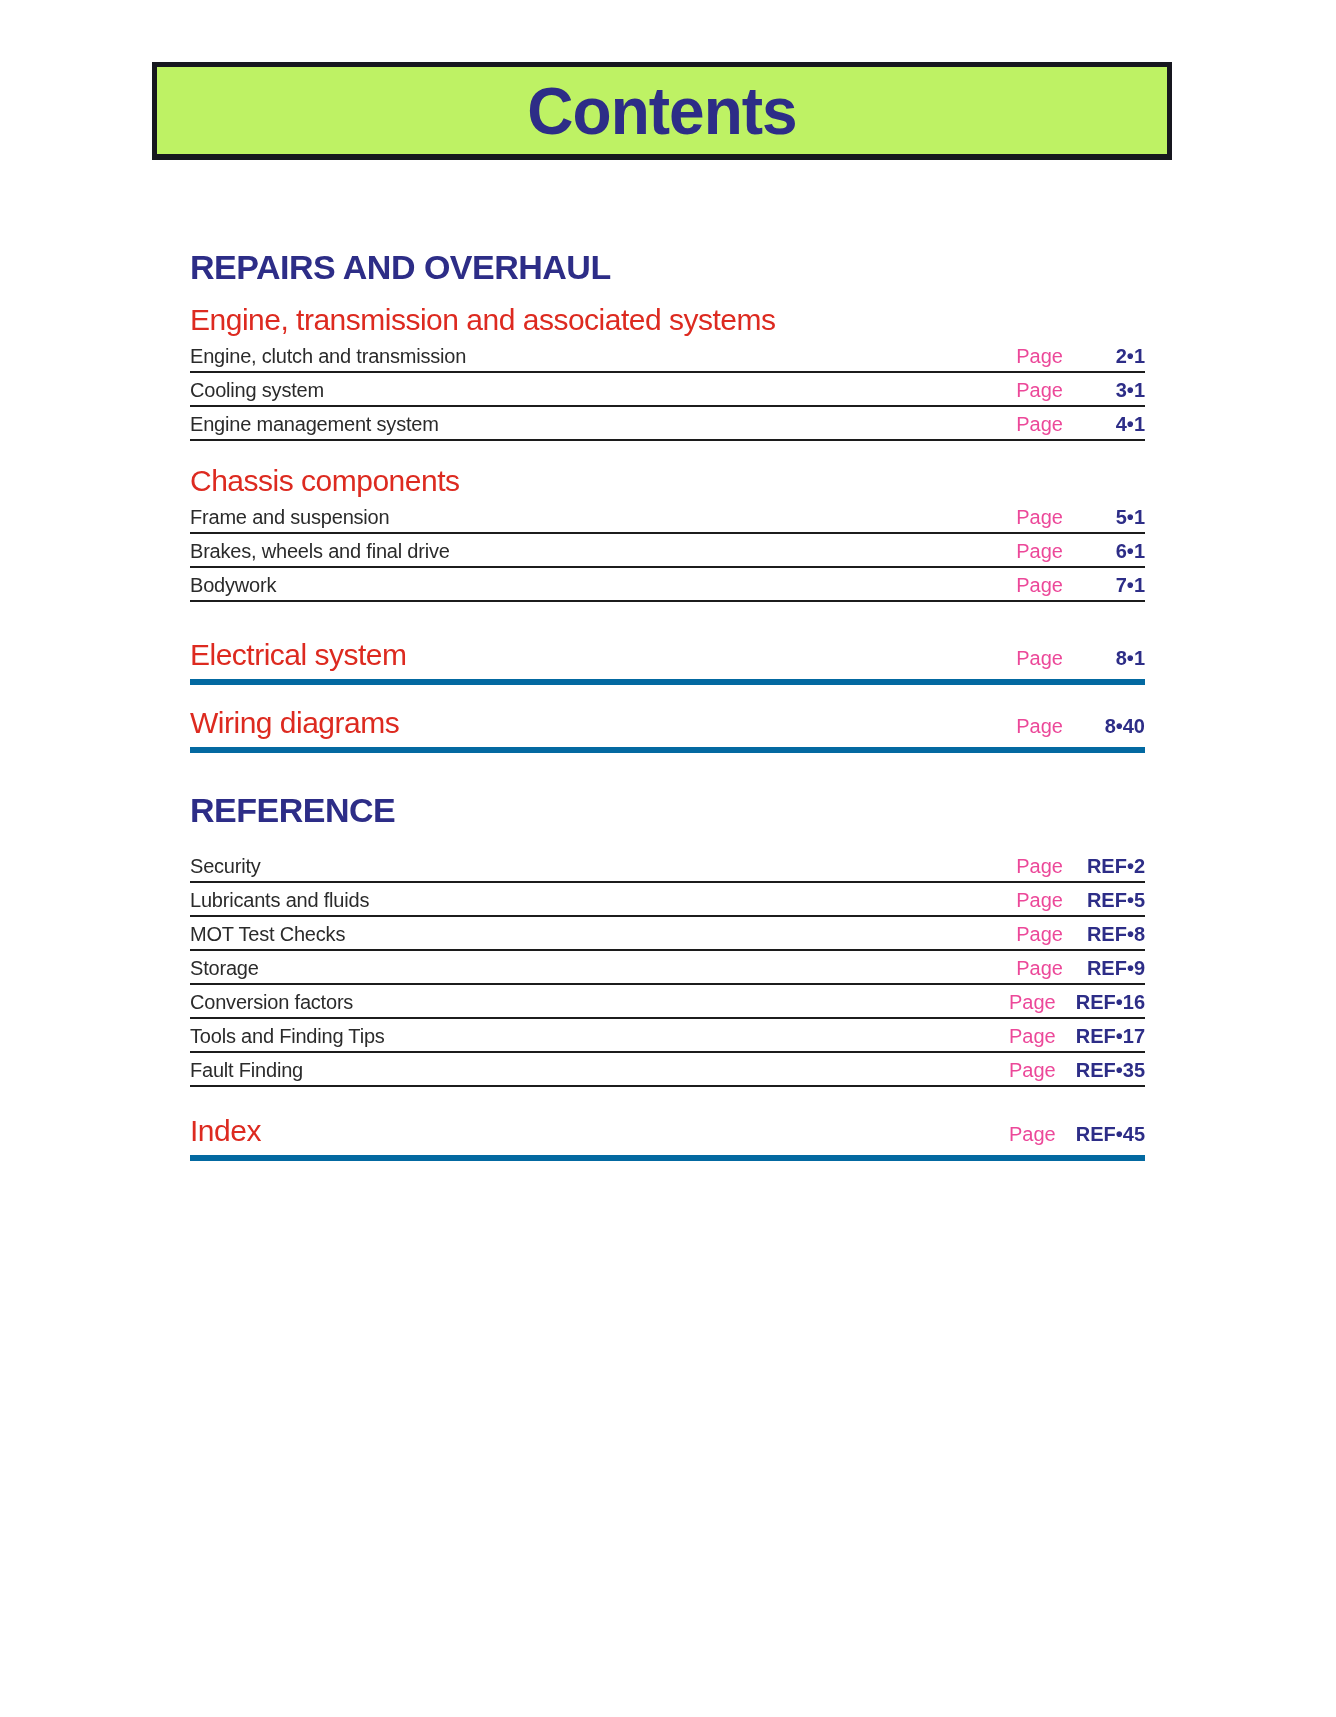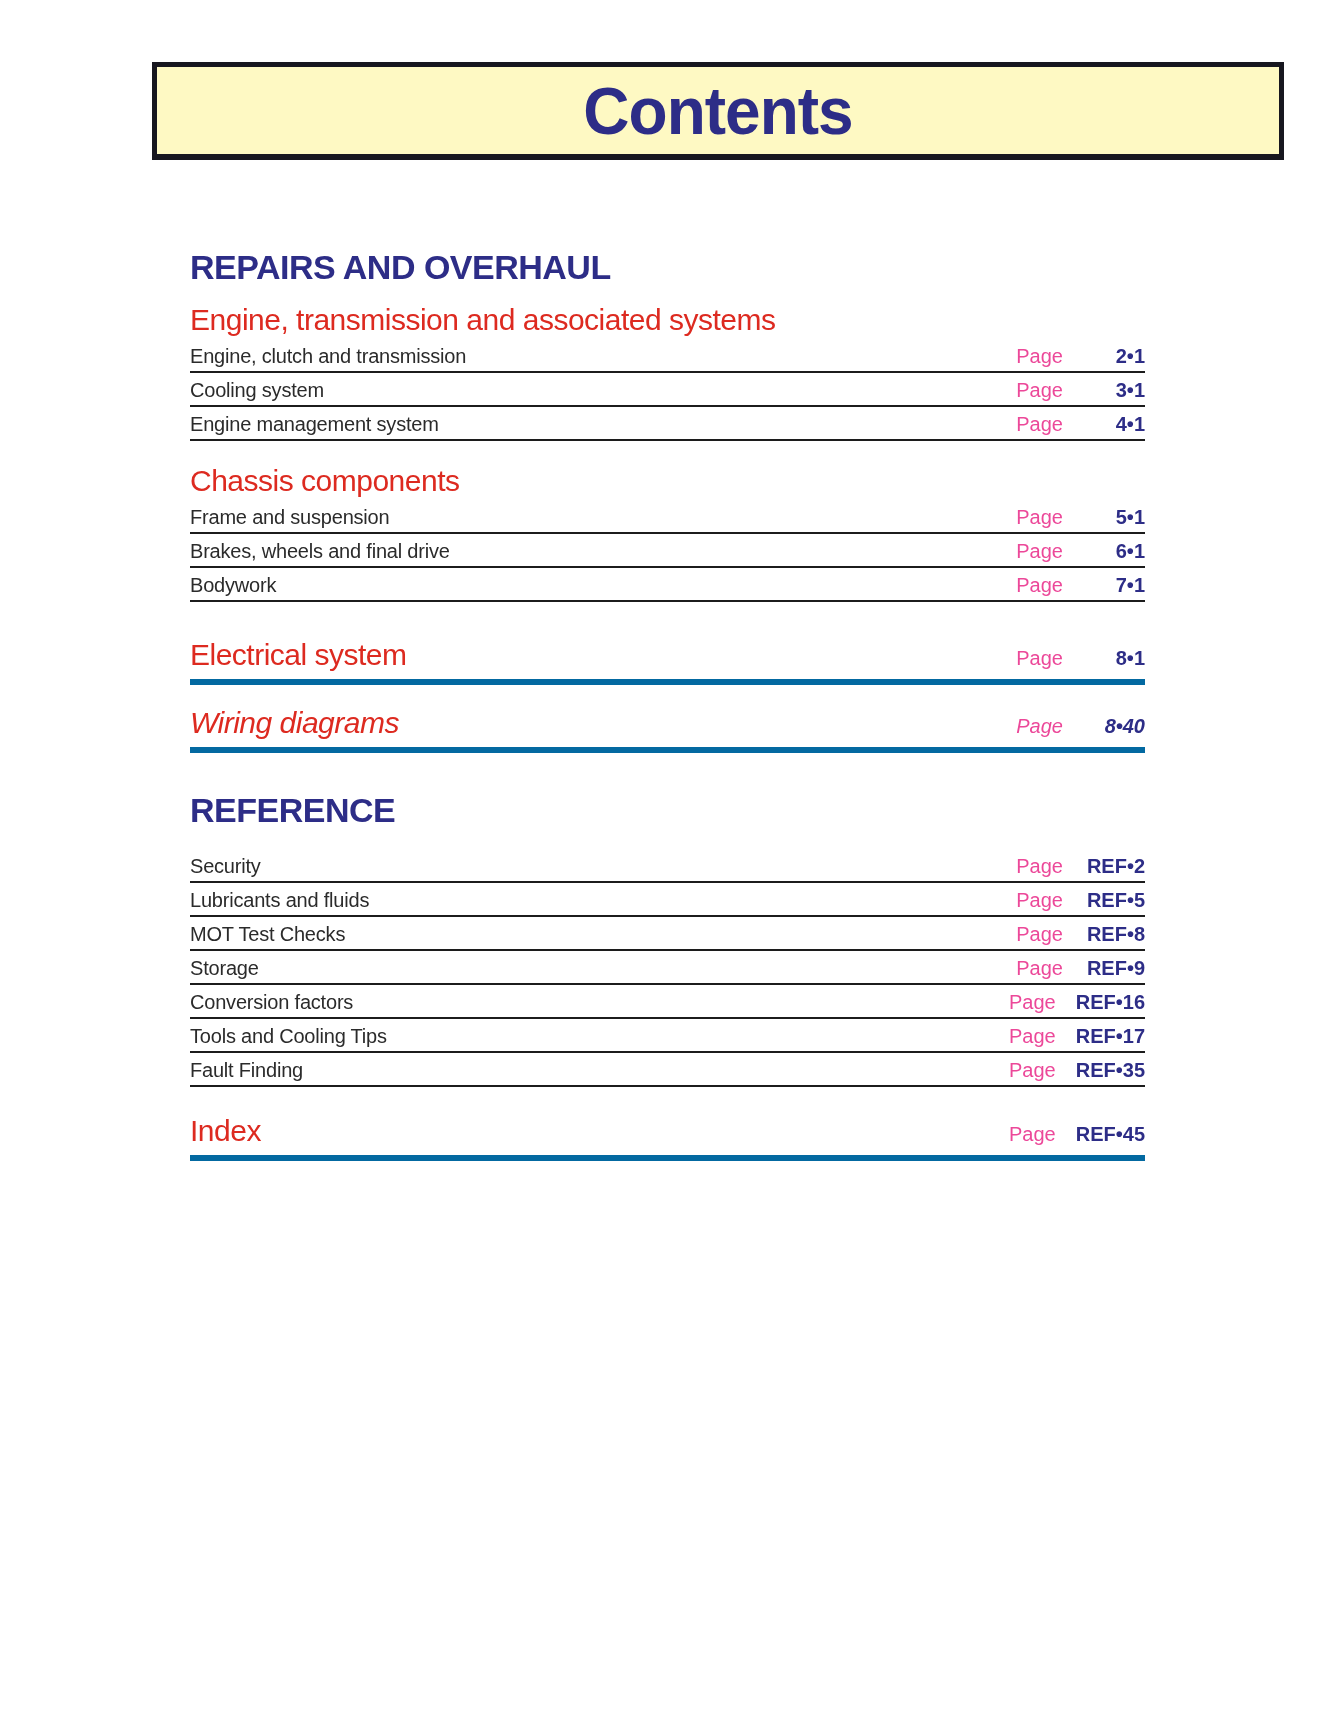--- a/index.html
+++ b/index.html
@@ -14,24 +14,24 @@
     font-family: "Liberation Sans", sans-serif;
     color: #2b2b2b;
     overflow: hidden;
   }
 
   
   .banner {
     position: absolute;
     left: 152px;
     top: 62px;
-    width: 1132px;
+    width: 1020px;
     height: 98px;
     box-sizing: border-box;
-    background: #fef9c3;
+    background: #bef264;
     border: 5px solid #17171f;
     border-bottom-width: 6px;
     display: flex;
     align-items: center;
     justify-content: center;
   }
   .banner-title {
     font-size: 64px;
     font-weight: bold;
     letter-spacing: -1px;
@@ -97,21 +97,21 @@
 
   
   .heading-row {
     display: flex;
     align-items: baseline;
     border-bottom: 6px solid #0369a1;
     padding-bottom: 9px;
   }
   .heading-row .red-heading { flex: 1; }
   .heading-row.electrical { margin-top: 37px; }
-  .heading-row.wiring     { margin-top: 22px; font-style: italic; }
+  .heading-row.wiring     { margin-top: 22px; }
   .heading-row.index      { margin-top: 28px; }
   .heading-row .page-word { font-size: 20px; line-height: 22px; }
   .heading-row .page-num  { font-size: 20px; line-height: 22px; }
 </style>
 </head>
 <body>
 
 <div class="banner">
   <span class="banner-title">Contents</span>
 </div>
@@ -192,21 +192,21 @@
       <span class="toc-label">Storage</span>
       <span class="page-word">Page</span>
       <span class="page-num">REF•9</span>
     </div>
     <div class="toc-row">
       <span class="toc-label">Conversion factors</span>
       <span class="page-word">Page</span>
       <span class="page-num">REF•16</span>
     </div>
     <div class="toc-row">
-      <span class="toc-label">Tools and Cooling Tips</span>
+      <span class="toc-label">Tools and Finding Tips</span>
       <span class="page-word">Page</span>
       <span class="page-num">REF•17</span>
     </div>
     <div class="toc-row">
       <span class="toc-label">Fault Finding</span>
       <span class="page-word">Page</span>
       <span class="page-num">REF•35</span>
     </div>
   </div>
 

